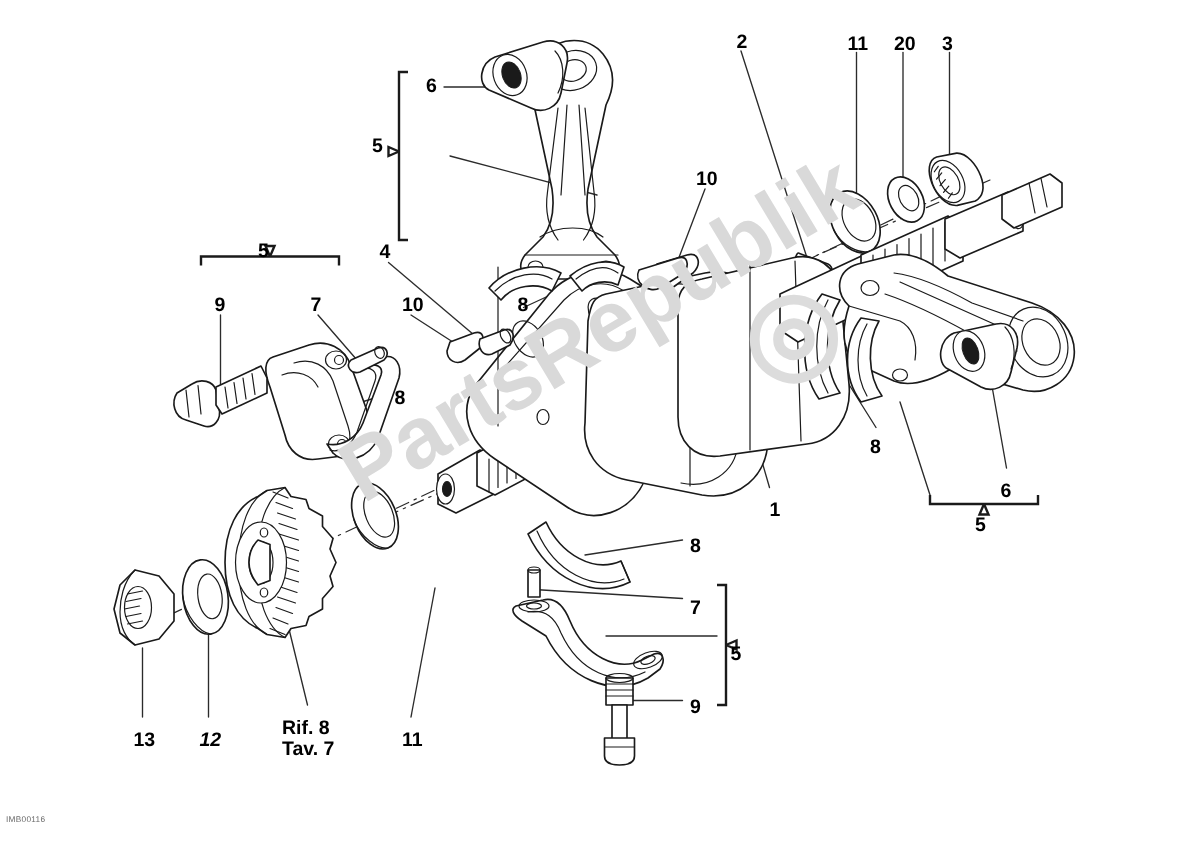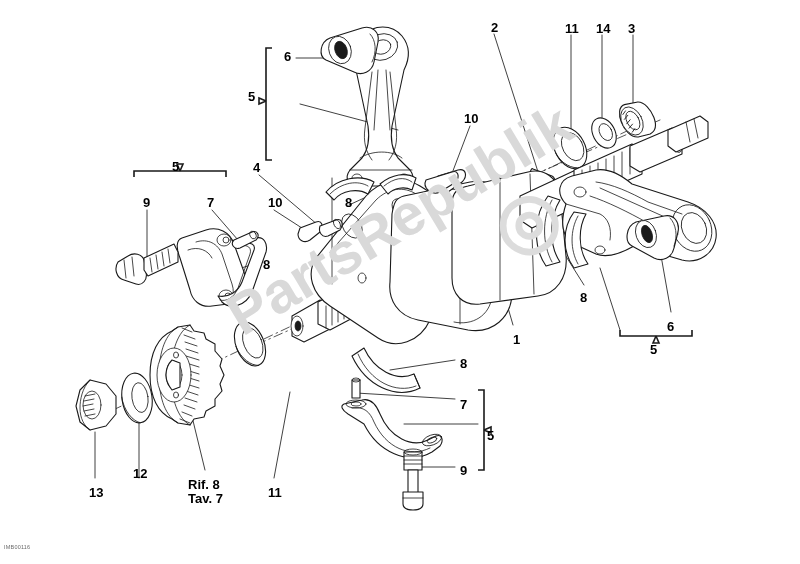--- a/index.html
+++ b/index.html
@@ -450,40 +450,40 @@
   </svg>
 
   <div class="wm" id="wm-text">PartsRepublik</div>
   <div class="wm" id="wm-logo">◎</div>
 
   <div id="callout-layer">
       <div class="lbl" style="left: 284px; top: 50px;">6</div>
       <div class="lbl" style="left: 248px; top: 90px;">5</div>
       <div class="lbl" style="left: 491px; top: 21px;">2</div>
       <div class="lbl" style="left: 565px; top: 22px;">11</div>
-      <div class="lbl" style="left: 596px; top: 22px;">14</div>
+      <div class="lbl" style="left: 596px; top: 22px;">20</div>
       <div class="lbl" style="left: 628px; top: 22px;">3</div>
       <div class="lbl" style="left: 464px; top: 112px;">10</div>
       <div class="lbl" style="left: 253px; top: 161px;">4</div>
       <div class="lbl" style="left: 172px; top: 160px;">5</div>
       <div class="lbl" style="left: 143px; top: 196px;">9</div>
       <div class="lbl" style="left: 207px; top: 196px;">7</div>
       <div class="lbl" style="left: 268px; top: 196px;">10</div>
       <div class="lbl" style="left: 345px; top: 196px;">8</div>
       <div class="lbl" style="left: 263px; top: 258px;">8</div>
       <div class="lbl" style="left: 580px; top: 291px;">8</div>
       <div class="lbl" style="left: 667px; top: 320px;">6</div>
       <div class="lbl" style="left: 650px; top: 343px;">5</div>
       <div class="lbl" style="left: 513px; top: 333px;">1</div>
       <div class="lbl" style="left: 460px; top: 357px;">8</div>
       <div class="lbl" style="left: 460px; top: 398px;">7</div>
       <div class="lbl" style="left: 487px; top: 429px;">5</div>
       <div class="lbl" style="left: 460px; top: 464px;">9</div>
       <div class="lbl" style="left: 89px; top: 486px;">13</div>
-      <div class="lbl" style="left: 133px; top: 467px;">12</div>
+      <div class="lbl" style="left: 133px; top: 486px; font-style: italic;">12</div>
       <div class="lbl" style="left: 268px; top: 486px;">11</div>
     </div>
 
   <div class="lbl lbl-multi" id="ref-note" style="left: 188px; top: 478px;">
     <div>Rif. 8</div>
     <div>Tav. 7</div>
   </div>
 
   <div id="doc-code">IMB00116</div>
 

